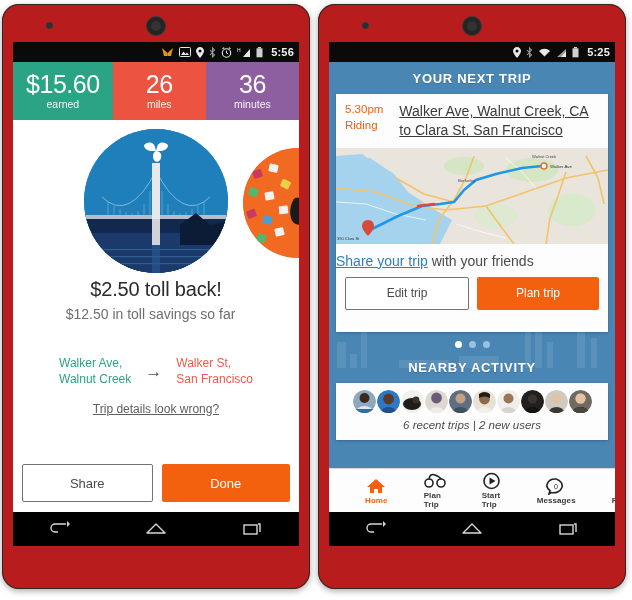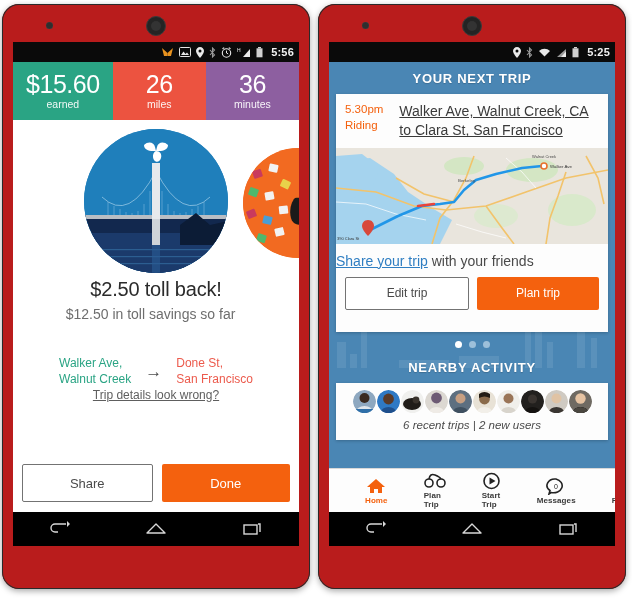--- a/index.html
+++ b/index.html
@@ -99,21 +99,21 @@
   
   .route {
     display: flex; align-items: center; justify-content: center;
     gap: 14px; margin-top: 6px; padding: 0 16px;
   }
   .route .place { font-size: 12px; line-height: 1.32; }
   .route .origin { color: #2aa484; text-align: left; }
   .route .dest   { color: #ec5a4c; text-align: left; }
   .route .arrow  { color: #4d4d4d; font-size: 17px; line-height: 1; }
   .wrong-link {
-    text-align: center; 
+    text-align: center; margin-top: 14px;
     font-size: 12px; color: #5e5e5e;
     text-decoration: underline; cursor: pointer;
   }
 
   
   .actions {
     position: absolute; bottom: 10px; left: 0; right: 0;
     display: flex; gap: 9px; padding: 0 9px;
   }
   .btn {
@@ -317,21 +317,21 @@
         <div class="toll-sub">$12.50 in toll savings so far</div>
       </div>
 
       <div class="route">
         <div class="place origin">
           <div>Walker Ave,</div>
           <div>Walnut Creek</div>
         </div>
         <div class="arrow">→</div>
         <div class="place dest">
-          <div>Done St,</div>
+          <div>Walker St,</div>
           <div>San Francisco</div>
         </div>
       </div>
 
       <div class="wrong-link">Trip details look wrong?</div>
 
       <div class="actions">
         <div class="btn ghost">Share</div>
         <div class="btn primary">Done</div>
       </div>

